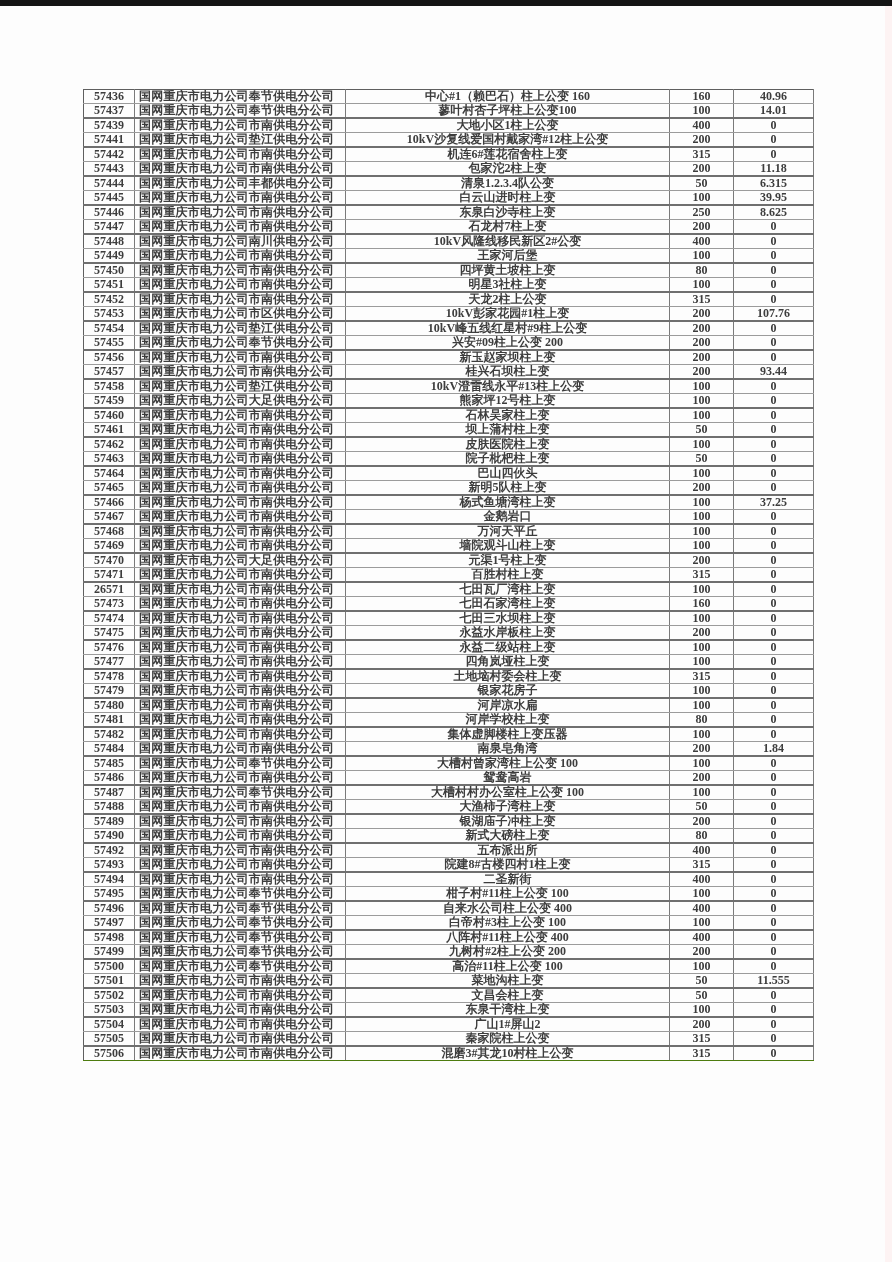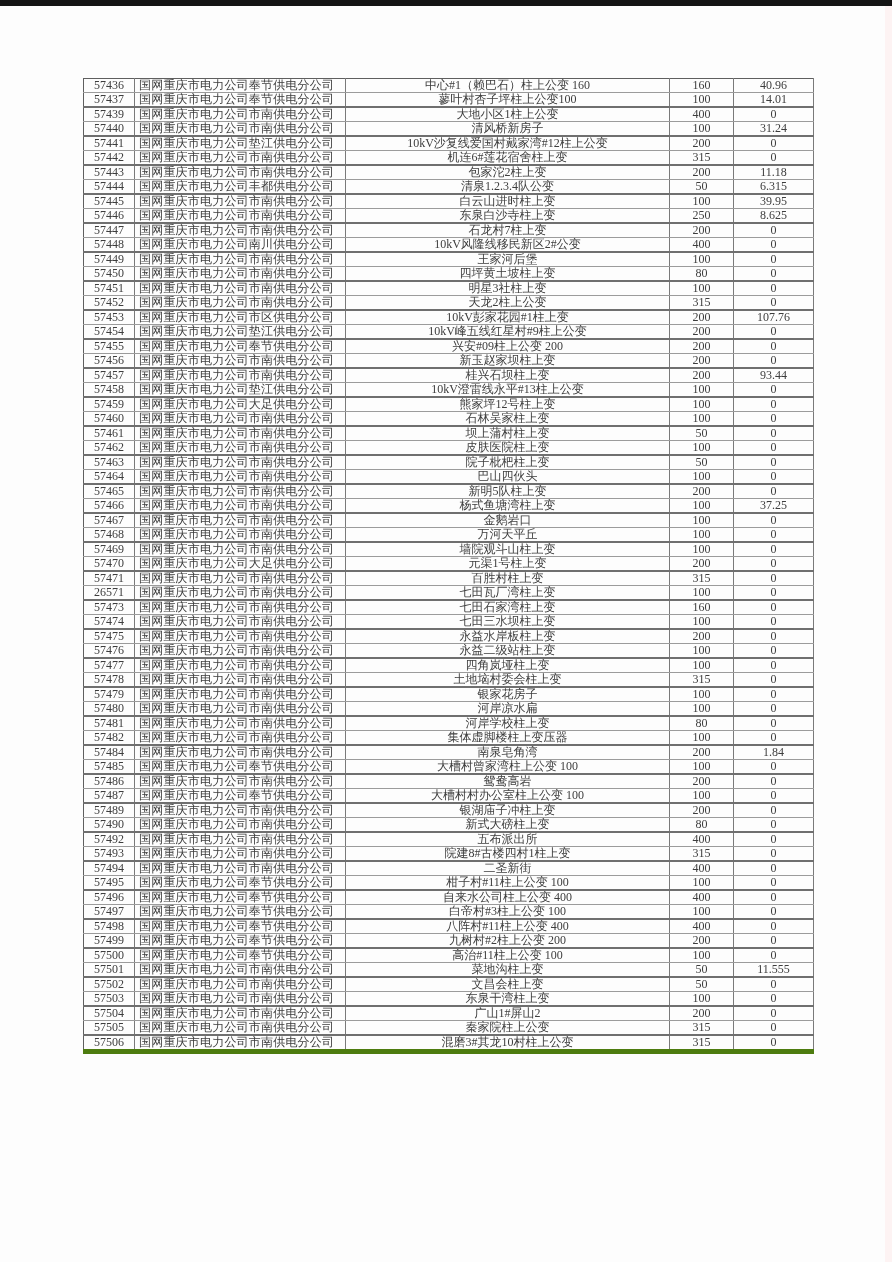--- a/index.html
+++ b/index.html
@@ -17,44 +17,45 @@
     background: #141414;
   }
   .edge-strip {
     position: absolute;
     top: 6px; right: 0;
     width: 7px; height: 1256px;
     background: #fdf3f3;
   }
   .sheet-table {
     position: absolute;
-    left: 83px; top: 78px;
+    left: 83px; top: 89px;
     width: 730px;
     border-collapse: collapse;
     table-layout: fixed;
+    font-weight: bold;
   }
   .sheet-table td {
     height: 14.3px;
     font-size: 12px;
     line-height: 13px;
     color: #3d3d3d;
     white-space: nowrap;
     overflow: hidden;
     text-align: center;
     vertical-align: middle;
     border-right: 1px solid #7a7a7a;
     border-bottom: 1px solid #9b9b9b;
     padding: 0 2px;
   }
   .sheet-table { border: 1px solid #5f5f5f; }
   .sheet-table tr:nth-child(even) td {
     border-bottom-width: 2px;
     border-bottom-color: #6f6f6f;
   }
-  .sheet-table tr:last-child td { border-bottom: 5px solid #4d7c0f; }
+  .sheet-table tr:last-child td { border-bottom: 1px solid #4d7c0f; }
   .sheet-table td.col-id      { width: 51px; }
   .sheet-table td.col-company { width: 211px; text-align: left; padding-left: 4px; letter-spacing: 0.2px; }
   .sheet-table td.col-name    { width: 324px; }
   .sheet-table td.col-cap     { width: 64px; }
   .sheet-table td.col-val     { width: 80px; }
 </style>
 </head>
 <body>
 
 <div class="top-bar"></div>
@@ -77,27 +78,20 @@
         <td class="col-val">14.01</td>
       </tr>
       <tr>
         <td class="col-id">57439</td>
         <td class="col-company">国网重庆市电力公司市南供电分公司</td>
         <td class="col-name">大地小区1柱上公变</td>
         <td class="col-cap">400</td>
         <td class="col-val">0</td>
       </tr>
       <tr>
-        <td class="col-id">57440</td>
-        <td class="col-company">国网重庆市电力公司市南供电分公司</td>
-        <td class="col-name">清风桥新房子</td>
-        <td class="col-cap">100</td>
-        <td class="col-val">31.24</td>
-      </tr>
-      <tr>
         <td class="col-id">57441</td>
         <td class="col-company">国网重庆市电力公司垫江供电分公司</td>
         <td class="col-name">10kV沙复线爱国村戴家湾#12柱上公变</td>
         <td class="col-cap">200</td>
         <td class="col-val">0</td>
       </tr>
       <tr>
         <td class="col-id">57442</td>
         <td class="col-company">国网重庆市电力公司市南供电分公司</td>
         <td class="col-name">机连6#莲花宿舍柱上变</td>
@@ -406,20 +400,27 @@
         <td class="col-val">0</td>
       </tr>
       <tr>
         <td class="col-id">57487</td>
         <td class="col-company">国网重庆市电力公司奉节供电分公司</td>
         <td class="col-name">大槽村村办公室柱上公变  100</td>
         <td class="col-cap">100</td>
         <td class="col-val">0</td>
       </tr>
       <tr>
+        <td class="col-id">57488</td>
+        <td class="col-company">国网重庆市电力公司市南供电分公司</td>
+        <td class="col-name">大渔柿子湾柱上变</td>
+        <td class="col-cap">50</td>
+        <td class="col-val">0</td>
+      </tr>
+      <tr>
         <td class="col-id">57489</td>
         <td class="col-company">国网重庆市电力公司市南供电分公司</td>
         <td class="col-name">银湖庙子冲柱上变</td>
         <td class="col-cap">200</td>
         <td class="col-val">0</td>
       </tr>
       <tr>
         <td class="col-id">57490</td>
         <td class="col-company">国网重庆市电力公司市南供电分公司</td>
         <td class="col-name">新式大磅柱上变</td>

